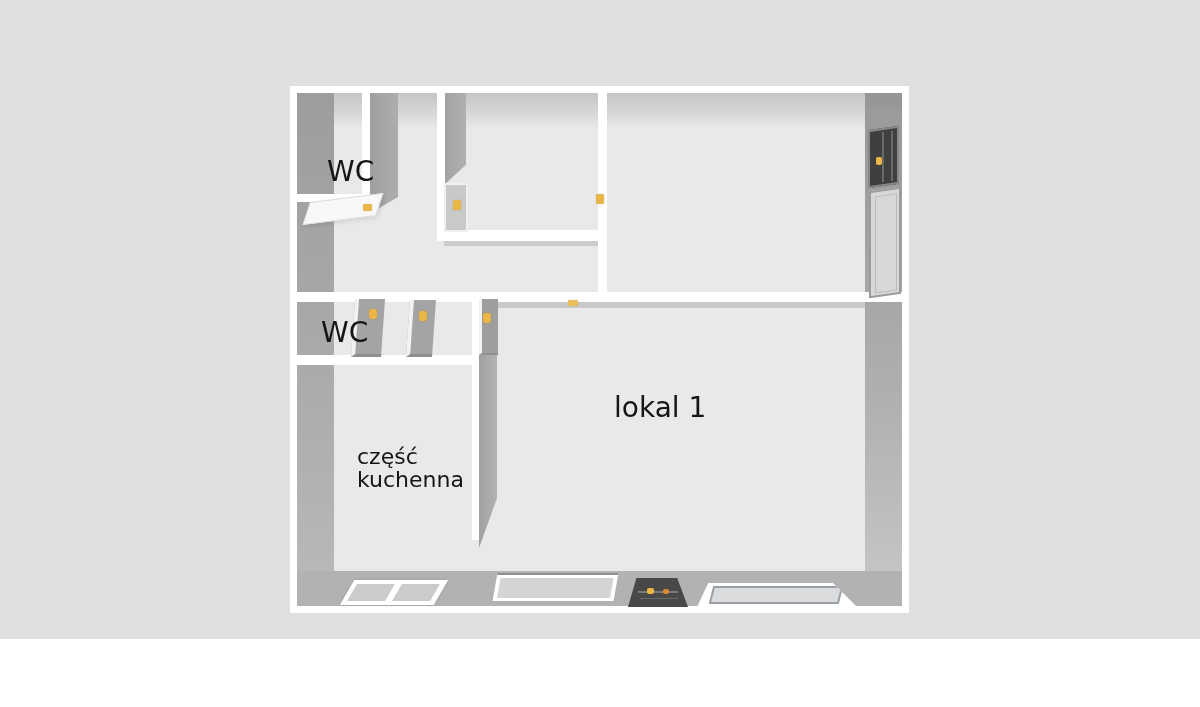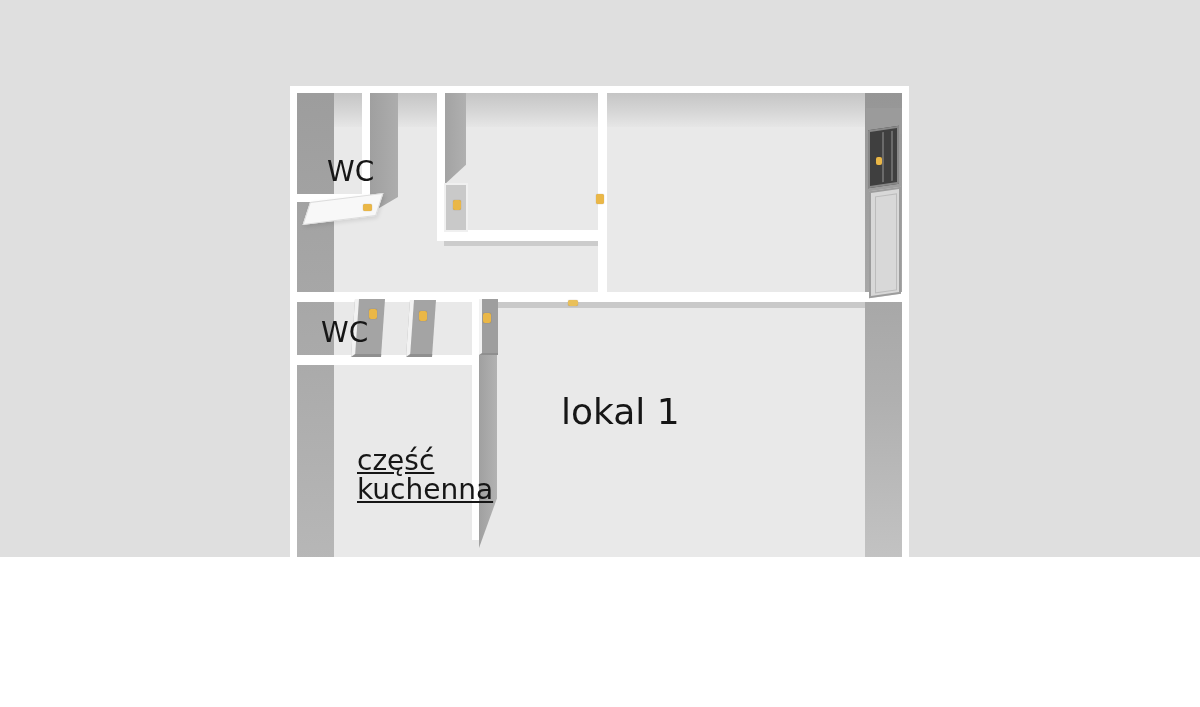--- a/index.html
+++ b/index.html
@@ -1,17 +1,17 @@
 <!DOCTYPE html>
 <html><head>
 <meta charset="utf-8">
 <style>
   html,body{margin:0;padding:0;}
   body{font-family:"DejaVu Sans","Liberation Sans",sans-serif;}
-  #stage{position:relative;width:1200px;height:557px;background:#dfdfdf;overflow:hidden;}
+  #stage{position:relative;width:1200px;height:639px;background:#dfdfdf;overflow:hidden;}
   .abs{position:absolute;}
   .label{position:absolute;color:#161616;z-index:7;white-space:pre-line;line-height:1.04;}
   
   .stripe{position:absolute;background:#ffffff;z-index:3;}
   
   .face{position:absolute;z-index:2;}
   
   .fix{position:absolute;z-index:4;}
   .dot{position:absolute;width:8px;height:10px;background:#eab747;border-radius:2px;z-index:6;box-shadow:0 0 1px rgba(120,80,0,.6);}
 </style>
@@ -82,17 +82,17 @@
   <div class="dot" style="left:419px;top:311px;"></div>
   <div class="dot" style="left:483px;top:313px;"></div>
   <div class="dot" style="left:596px;top:194px;"></div>
   <div class="dot" style="left:568px;top:300px;width:10px;height:6px;background:#e9c05a;"></div>
   <div class="dot" style="left:876px;top:157px;width:6px;height:8px;"></div>
   <div class="dot" style="left:647px;top:588px;width:7px;height:6px;"></div>
   <div class="dot" style="left:663px;top:589px;width:6px;height:5px;background:#d98a3a;"></div>
 
   <div class="label" style="left:327px;top:157px;font-size:28px;">WC</div>
   <div class="label" style="left:321px;top:318px;font-size:28px;">WC</div>
-  <div class="label" style="left:357px;top:446px;font-size:28px;text-decoration:underline;">część
+  <div class="label" style="left:357px;top:446px;font-size:22px;">część
 kuchenna</div>
-  <div class="label" style="left:561px;top:393px;font-size:36px;">lokal 1</div>
+  <div class="label" style="left:614px;top:393px;font-size:28px;">lokal 1</div>
 
 </div>
 
 </body></html>

